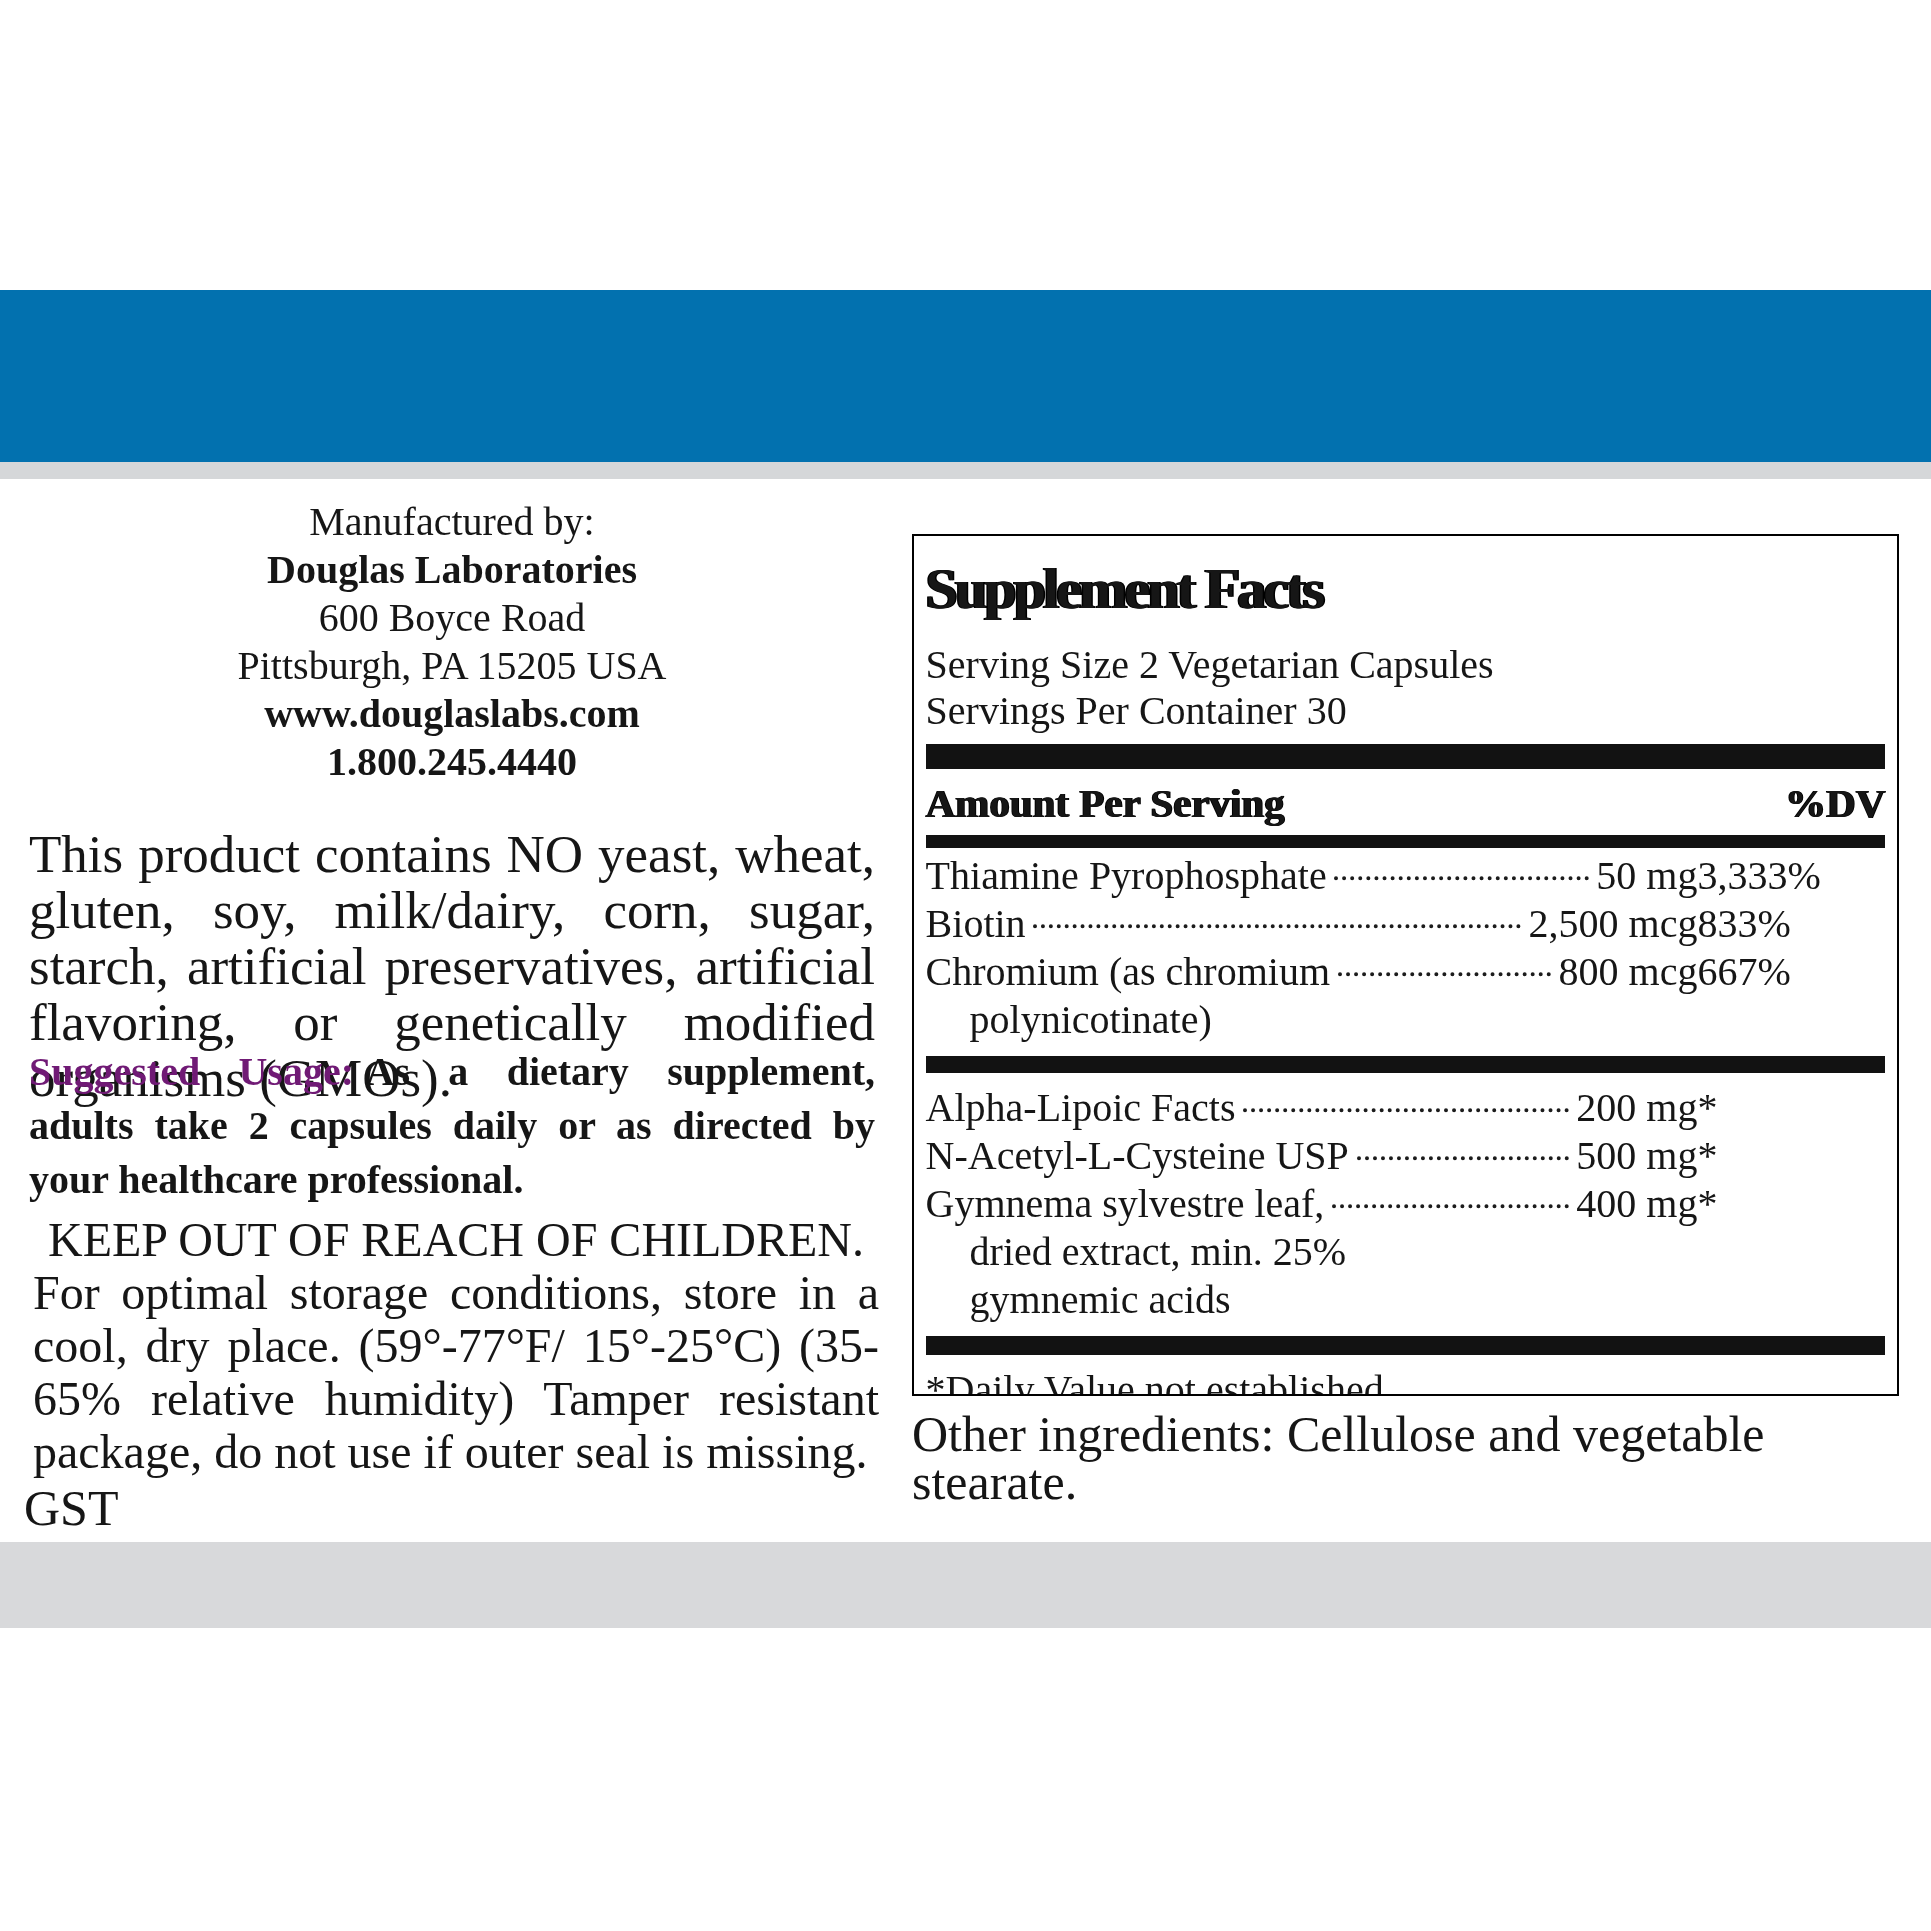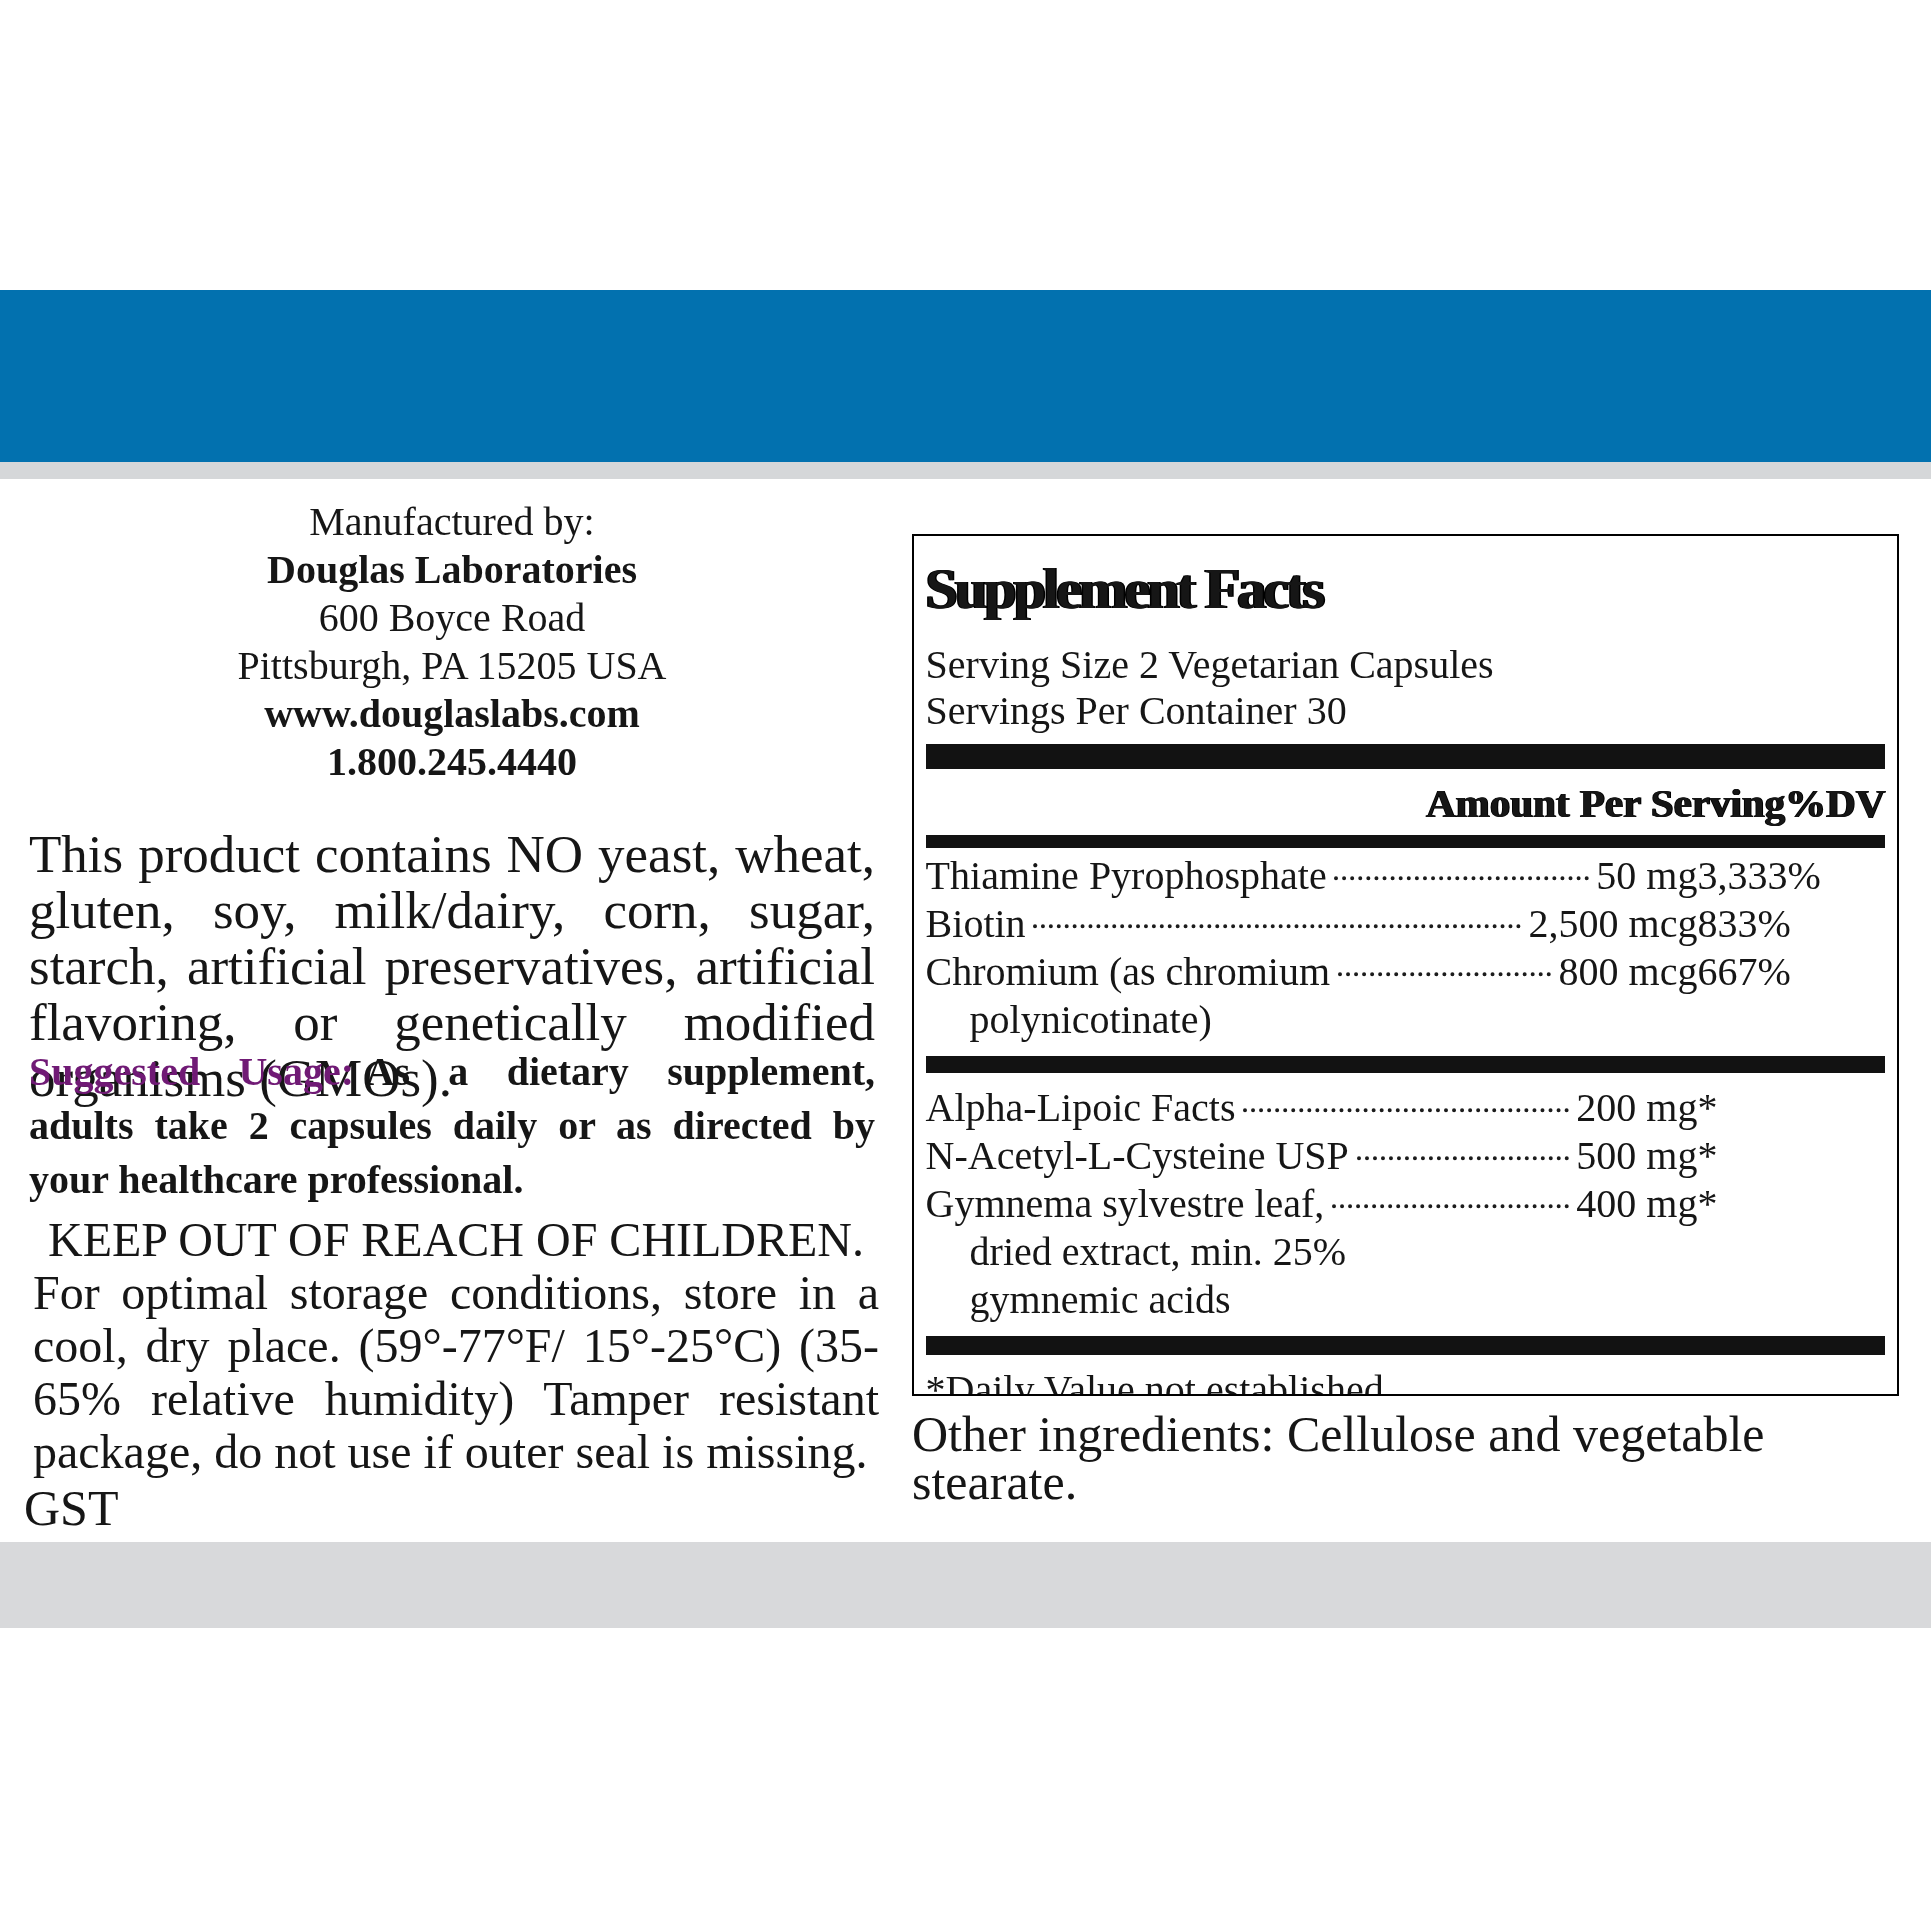--- a/index.html
+++ b/index.html
@@ -29,21 +29,21 @@
   
   .panel{position:absolute;left:912px;top:534px;width:987px;height:862px;
          border:2.9px solid #000;box-sizing:border-box;padding:3.9px 11.6px 5.8px;
          background:#fff;overflow:hidden;}
   .sf-title{font-size:58px;font-weight:bold;letter-spacing:-2.9px;line-height:89px;
             margin:3.9px 0 9.7px;white-space:nowrap;
             text-shadow:1.5px 0 0 #000,-1.5px 0 0 #000;}
   .sf-serving{font-size:40px;line-height:46px;}
   .bar{background:#121212;}
   .bar1{height:25px;margin-top:9.7px;}
-  .hdr-row{display:flex;justify-content:flex-end;align-items:baseline;
+  .hdr-row{display:flex;justify-content:space-between;align-items:baseline;
            font-weight:bold;font-size:41px;padding:9.7px 0 7.7px;
            text-shadow:0.9px 0 0 #000,-0.9px 0 0 #000;}
   .bar2{height:13.5px;}
   .rows{padding-top:3.9px;}
   .row{display:flex;align-items:baseline;font-size:40px;line-height:48px;}
   .row .main{flex:1;display:flex;align-items:baseline;min-width:0;}
   .leader{flex:1;border-bottom:4.8px dotted #1c1c1c;margin:0 7.7px;transform:translateY(-8.7px);}
   .amount{white-space:nowrap;}
   .dv{width:188px;white-space:nowrap;}
   .subline{font-size:40px;line-height:48px;padding-left:44px;}

